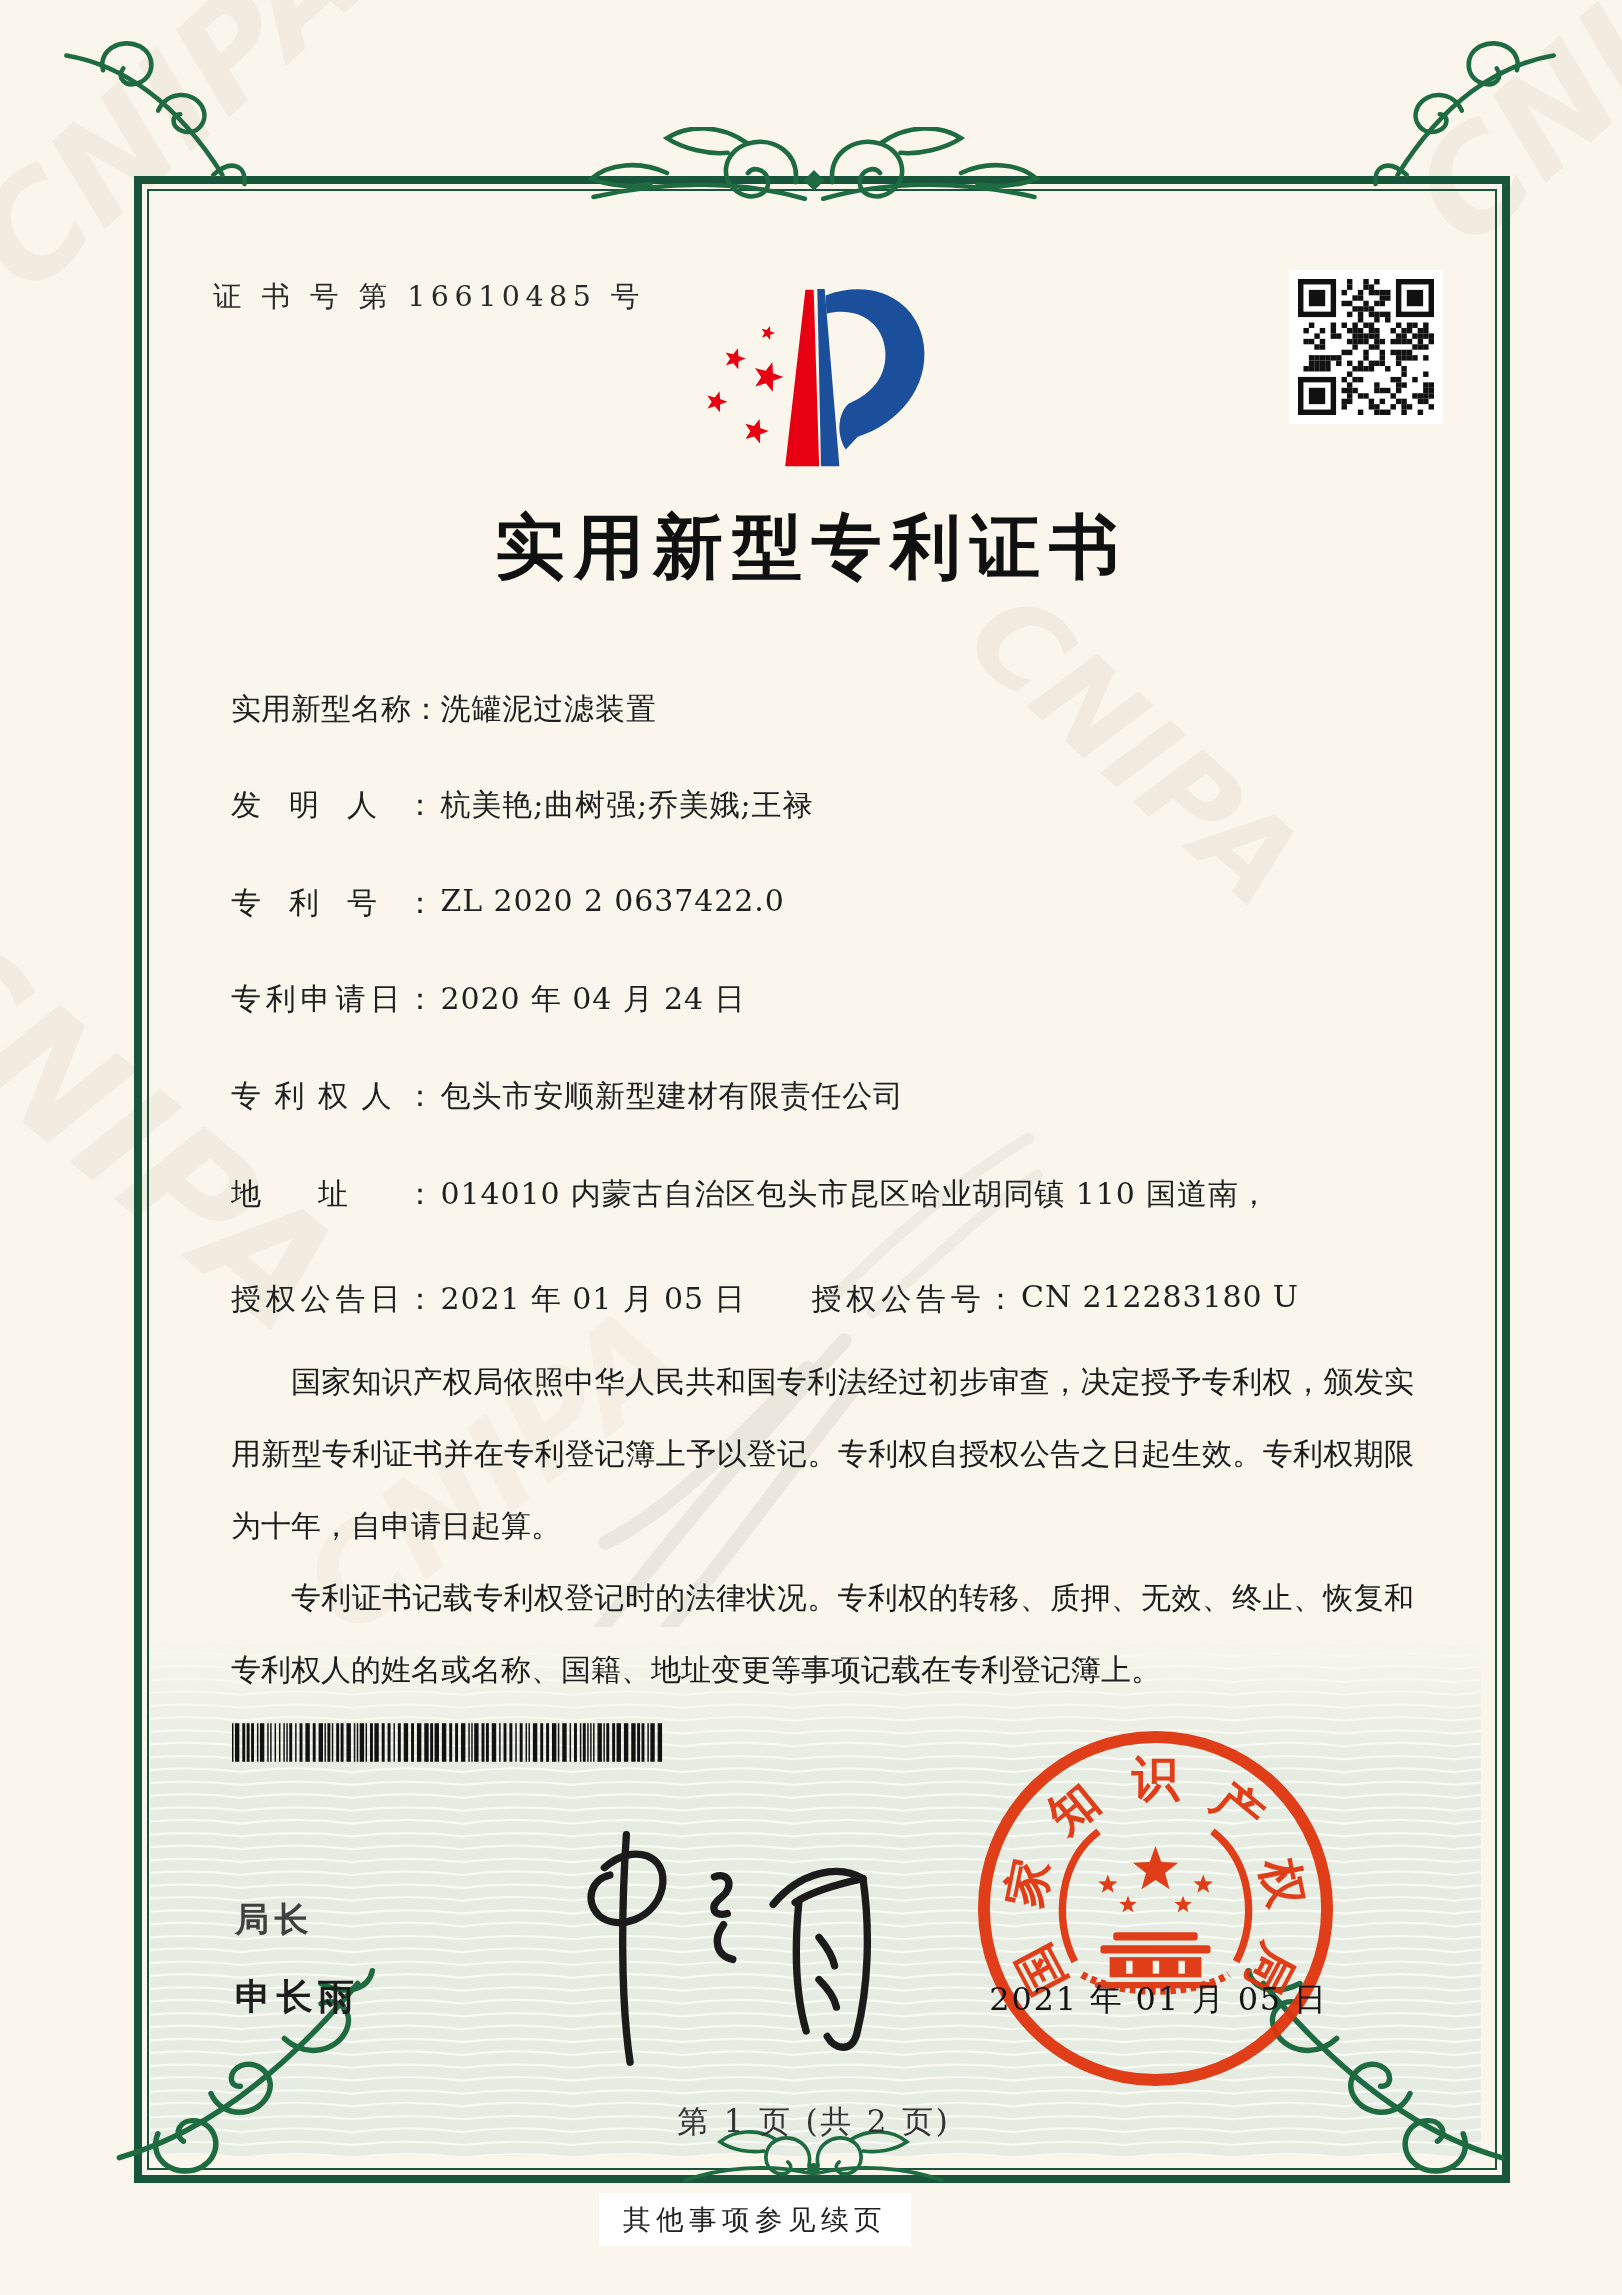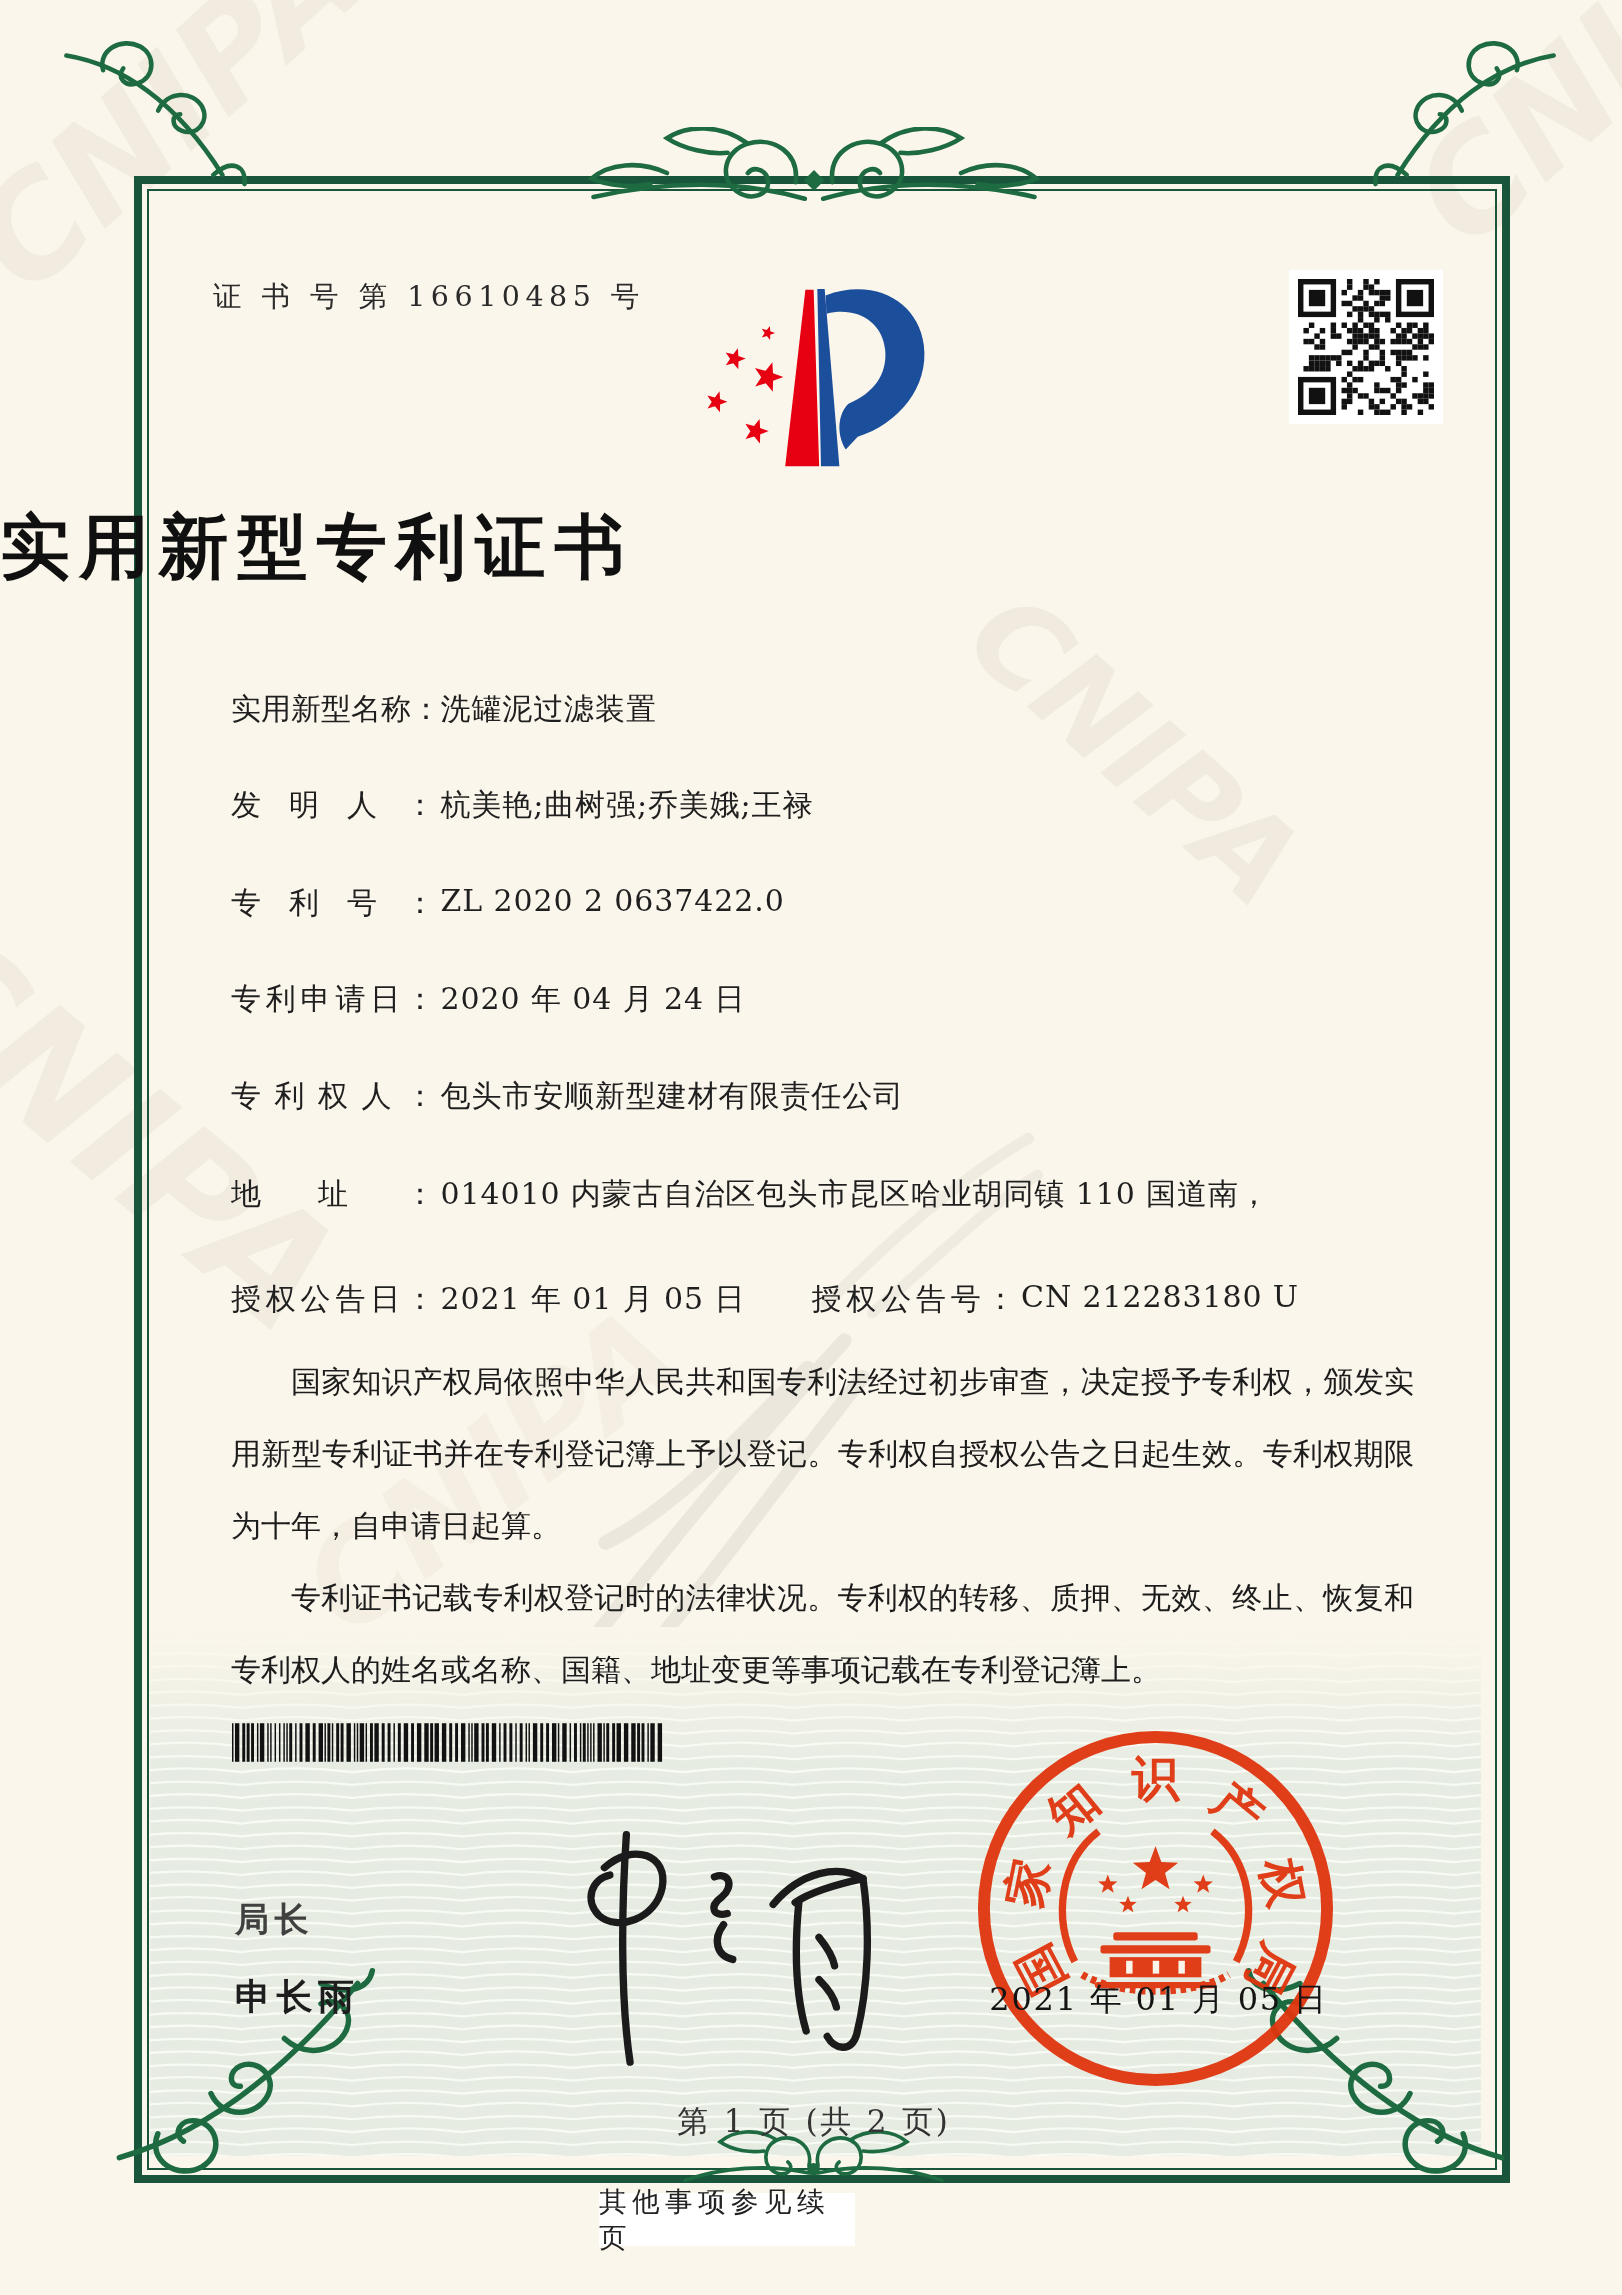--- a/index.html
+++ b/index.html
@@ -27,21 +27,21 @@
   .wave-zone{position:absolute;left:150px;top:1627px;width:1331px;height:529px;z-index:2;overflow:hidden;}
   .wave-fade{position:absolute;left:0;top:0;width:100%;height:138px;
              background:linear-gradient(to bottom,#FBF6EB 0%,rgba(251,246,235,0) 100%);}
 
   
   .content{position:absolute;left:0;top:0;width:100%;height:100%;z-index:4;color:#1f1f1f;}
   .cert-no{position:absolute;left:213px;top:278px;font-size:28.5px;letter-spacing:5.5px;color:#2a2a2a;}
   .logo{position:absolute;left:696px;top:266px;}
   .qr{position:absolute;left:1289px;top:270px;width:154px;height:154px;background:#fff;}
   .qr svg{position:absolute;left:9.2px;top:9.2px;}
-  .doc-title{position:absolute;left:0;top:501px;width:100%;text-align:left;
+  .doc-title{position:absolute;left:0;top:501px;width:100%;text-align:center;
              font-size:70px;font-weight:900;letter-spacing:9.2px;color:#101010;}
 
   .field{position:absolute;left:231px;width:1194px;font-size:30px;white-space:nowrap;}
   .f-label{display:inline-block;width:204px;text-align:justify;text-align-last:justify;vertical-align:top;}
   .f-value{display:inline-block;margin-left:5.5px;letter-spacing:0.9px;vertical-align:top;}
   .addr-l2{margin-left:209px;margin-top:15.6px;letter-spacing:0.9px;}
   .grant-left{display:inline-block;width:571px;}
 
   .paras{position:absolute;left:231px;top:1346px;width:1183px;font-size:30px;
          line-height:72px;text-align:justify;color:#1c1c1c;}
@@ -51,21 +51,21 @@
   .officer-title{position:absolute;left:235px;top:1897px;font-size:34px;font-weight:600;
                  letter-spacing:5.5px;font-family:"DejaVu Sans","Liberation Sans",sans-serif;color:#404040;z-index:5;}
   .officer-name{position:absolute;left:235px;top:1973px;font-size:36px;font-weight:600;
                 letter-spacing:5.5px;font-family:"DejaVu Sans","Liberation Sans",sans-serif;color:#1d1d1d;z-index:5;}
   .signature{position:absolute;left:496px;top:1820px;z-index:5;}
   .seal{position:absolute;left:972px;top:1725px;z-index:5;opacity:.95;}
   .seal-date{position:absolute;left:984px;top:1978px;width:349px;text-align:center;
              font-size:32px;letter-spacing:1.8px;color:#141414;z-index:6;}
   .page-num{position:absolute;left:134px;top:2101px;width:1360px;text-align:center;
             font-size:31px;letter-spacing:2.8px;color:#333;z-index:5;}
-  .cont-note{position:absolute;left:599px;top:2193px;width:256px;height:53px;background:#ffffff;
+  .cont-note{position:absolute;left:599px;top:2193px;width:312px;height:53px;background:#ffffff;
              z-index:3;display:flex;align-items:center;justify-content:center;
              font-size:27.5px;letter-spacing:5.5px;color:#222;}
 </style>
 </head>
 <body>
 
 <div class="page">
 
   <div class="wm wm-tl">CNIPA</div>
   <div class="wm wm-tr">CNIPA</div>

